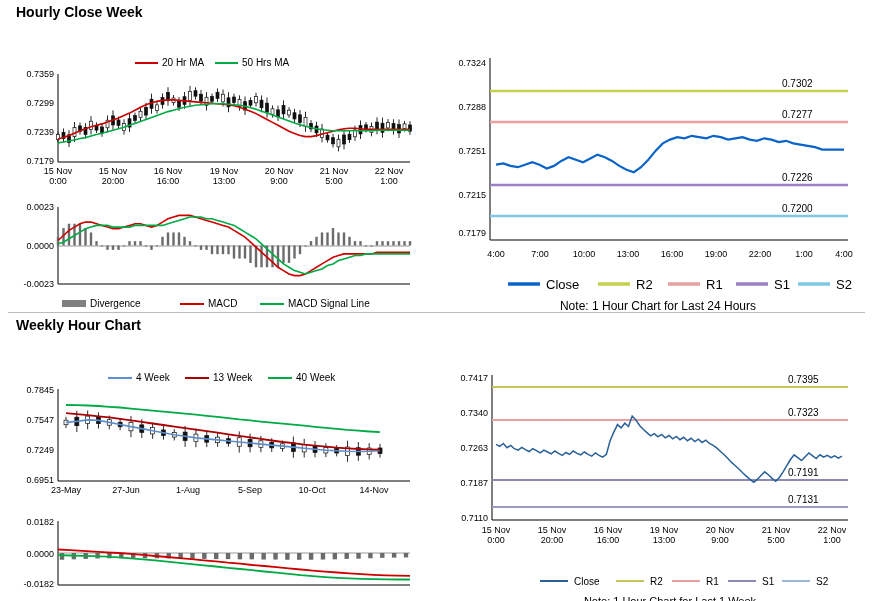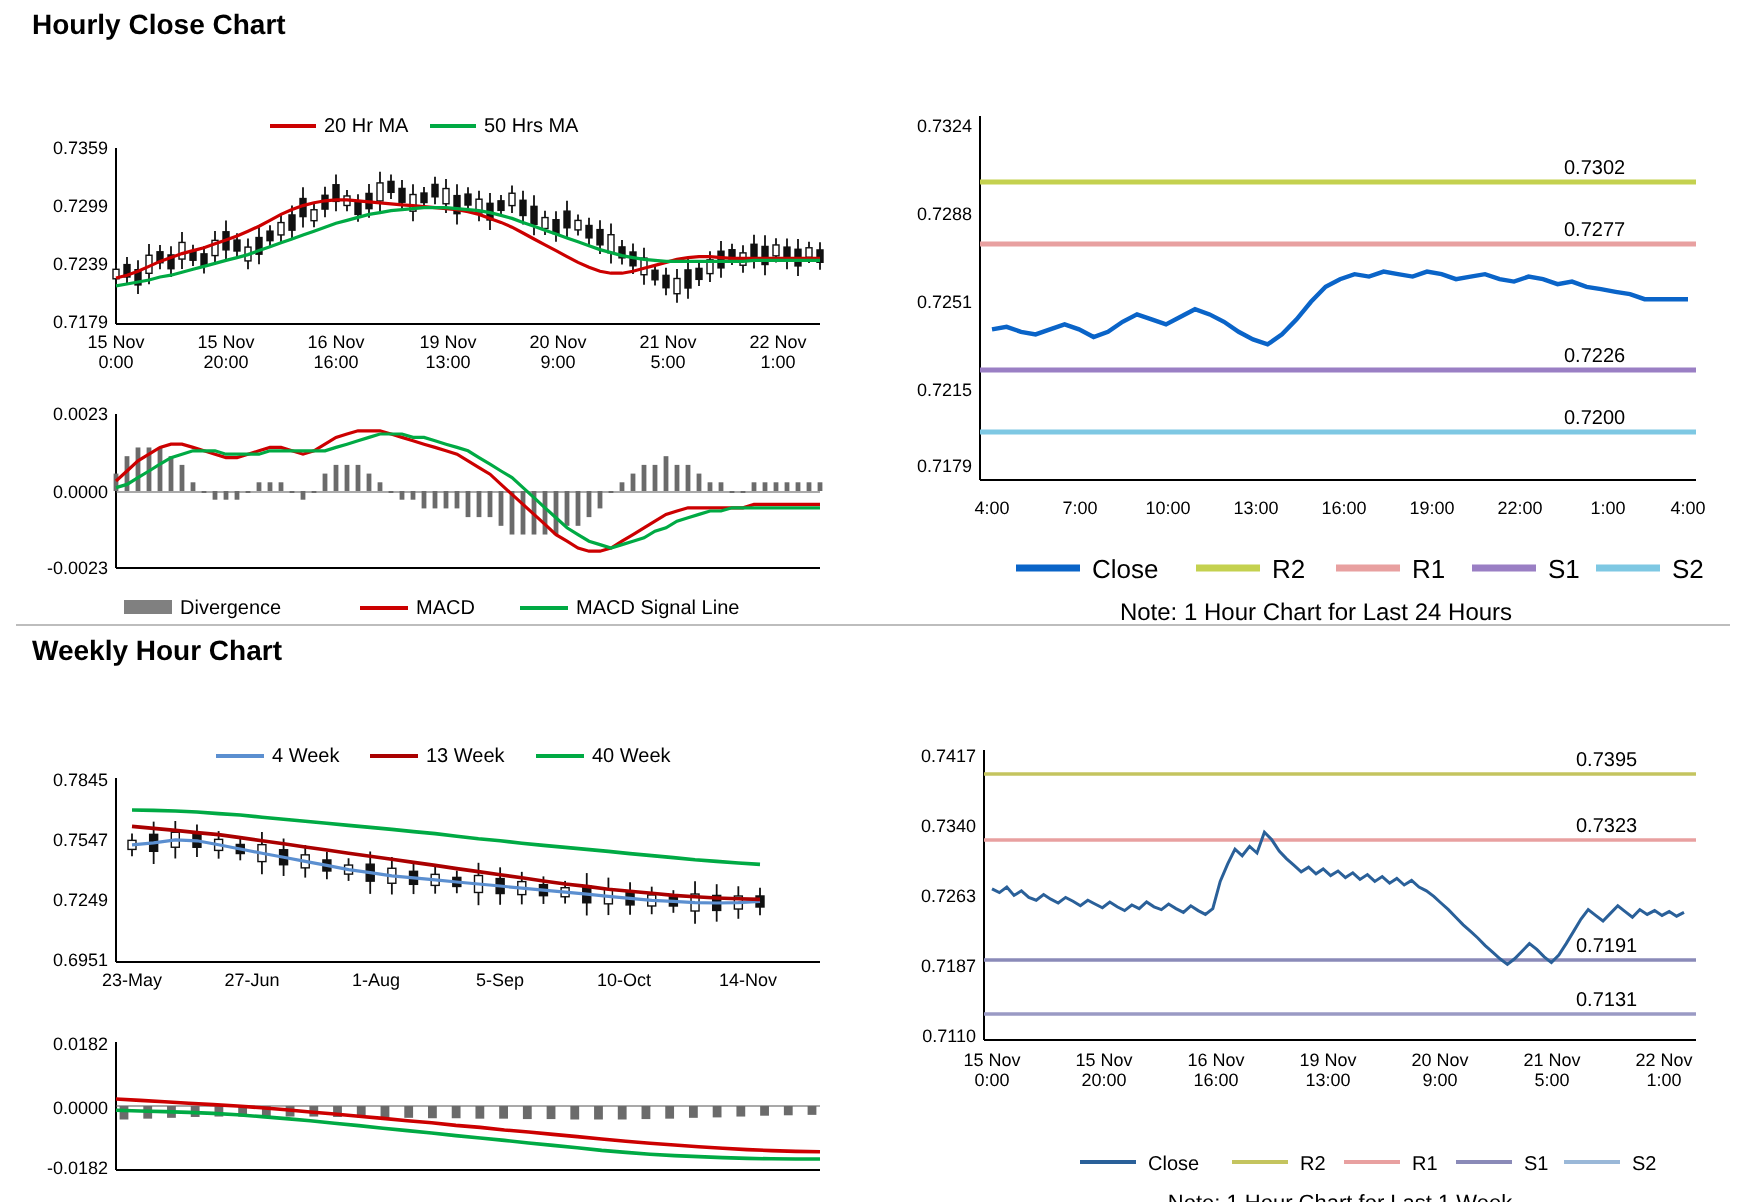--- a/index.html
+++ b/index.html
@@ -28,21 +28,21 @@
   svg{display:block;}
   text{font-family:"Liberation Sans", sans-serif;}
   .ax{font-size:9px;fill:#000;}
   .lbl{font-size:10px;fill:#000;}
   .legend-txt{font-size:10px;fill:#000;}
   .legend-big{font-size:13px;fill:#000;}
 </style>
 </head>
 <body>
 
-<div class="section-title">Hourly Close Chart</div>
+<div class="section-title">Hourly Close Week</div>
 
 <div class="panel-row">
 
   <div class="left-col">
     <svg width="430" height="290">
 
       <g>
 
         <line x1="135" y1="41" x2="158" y2="41" stroke="#cc0000" stroke-width="2"></line>
         <text class="legend-txt" x="162" y="44">20 Hr MA</text>

